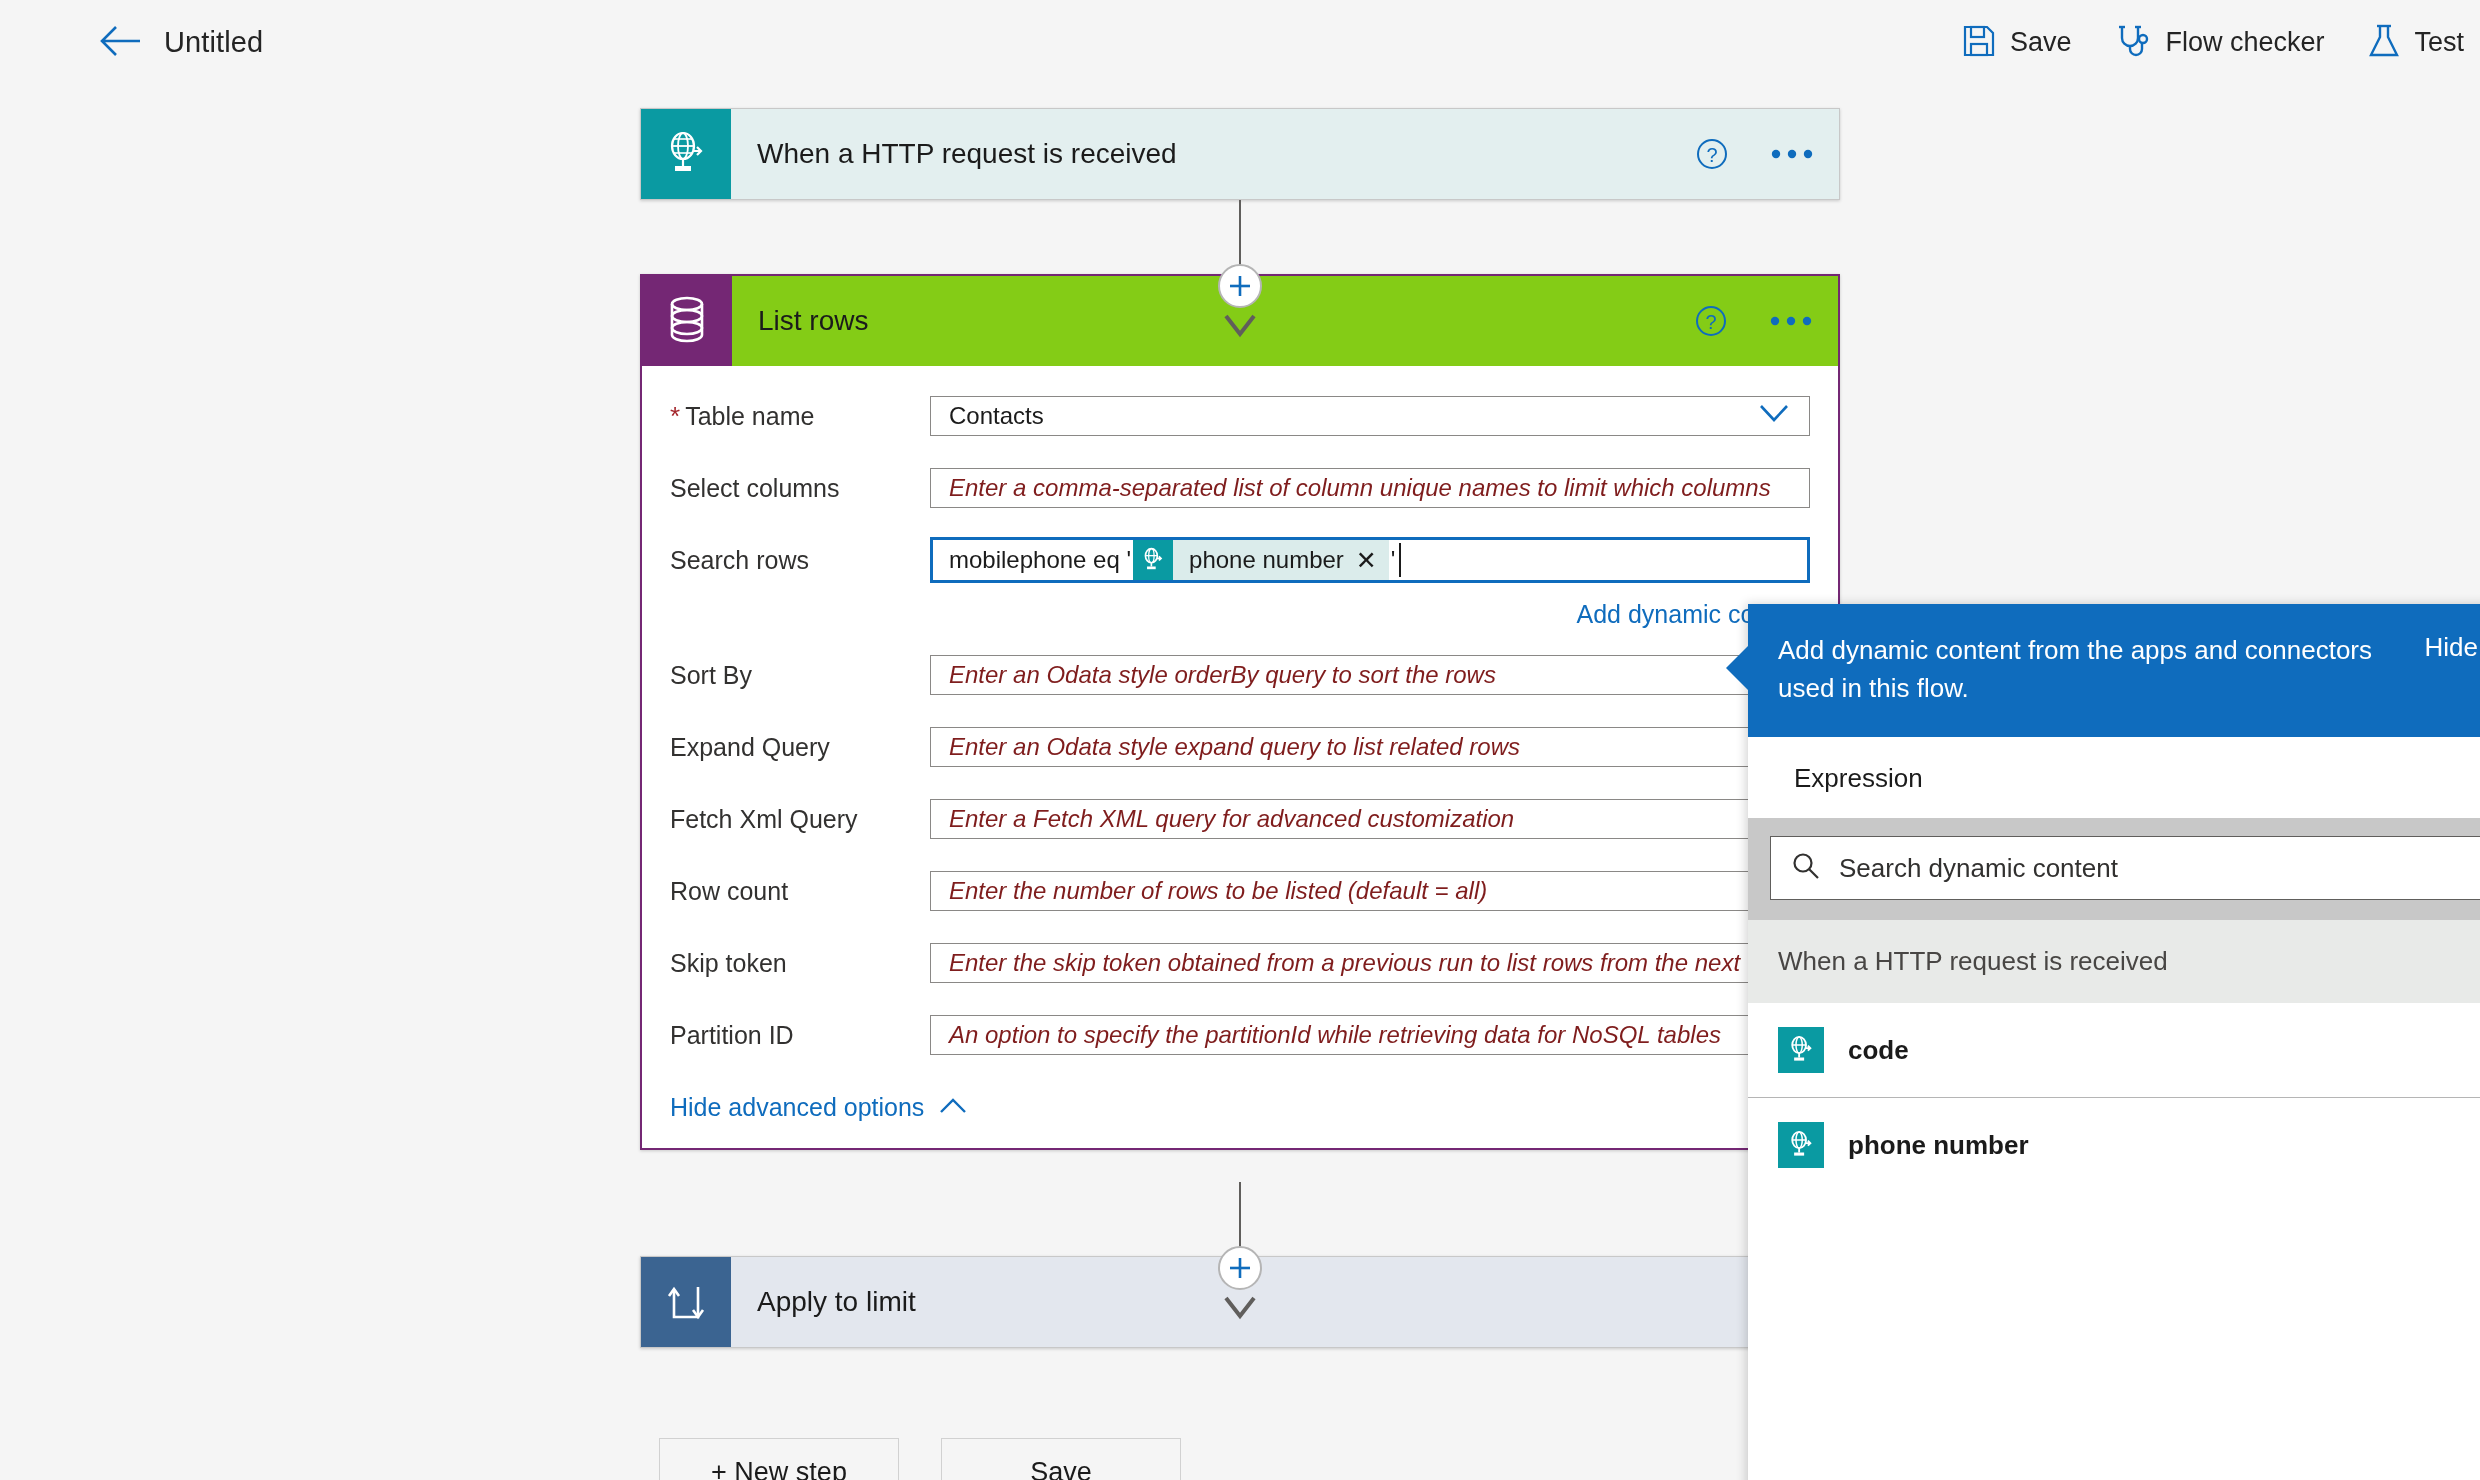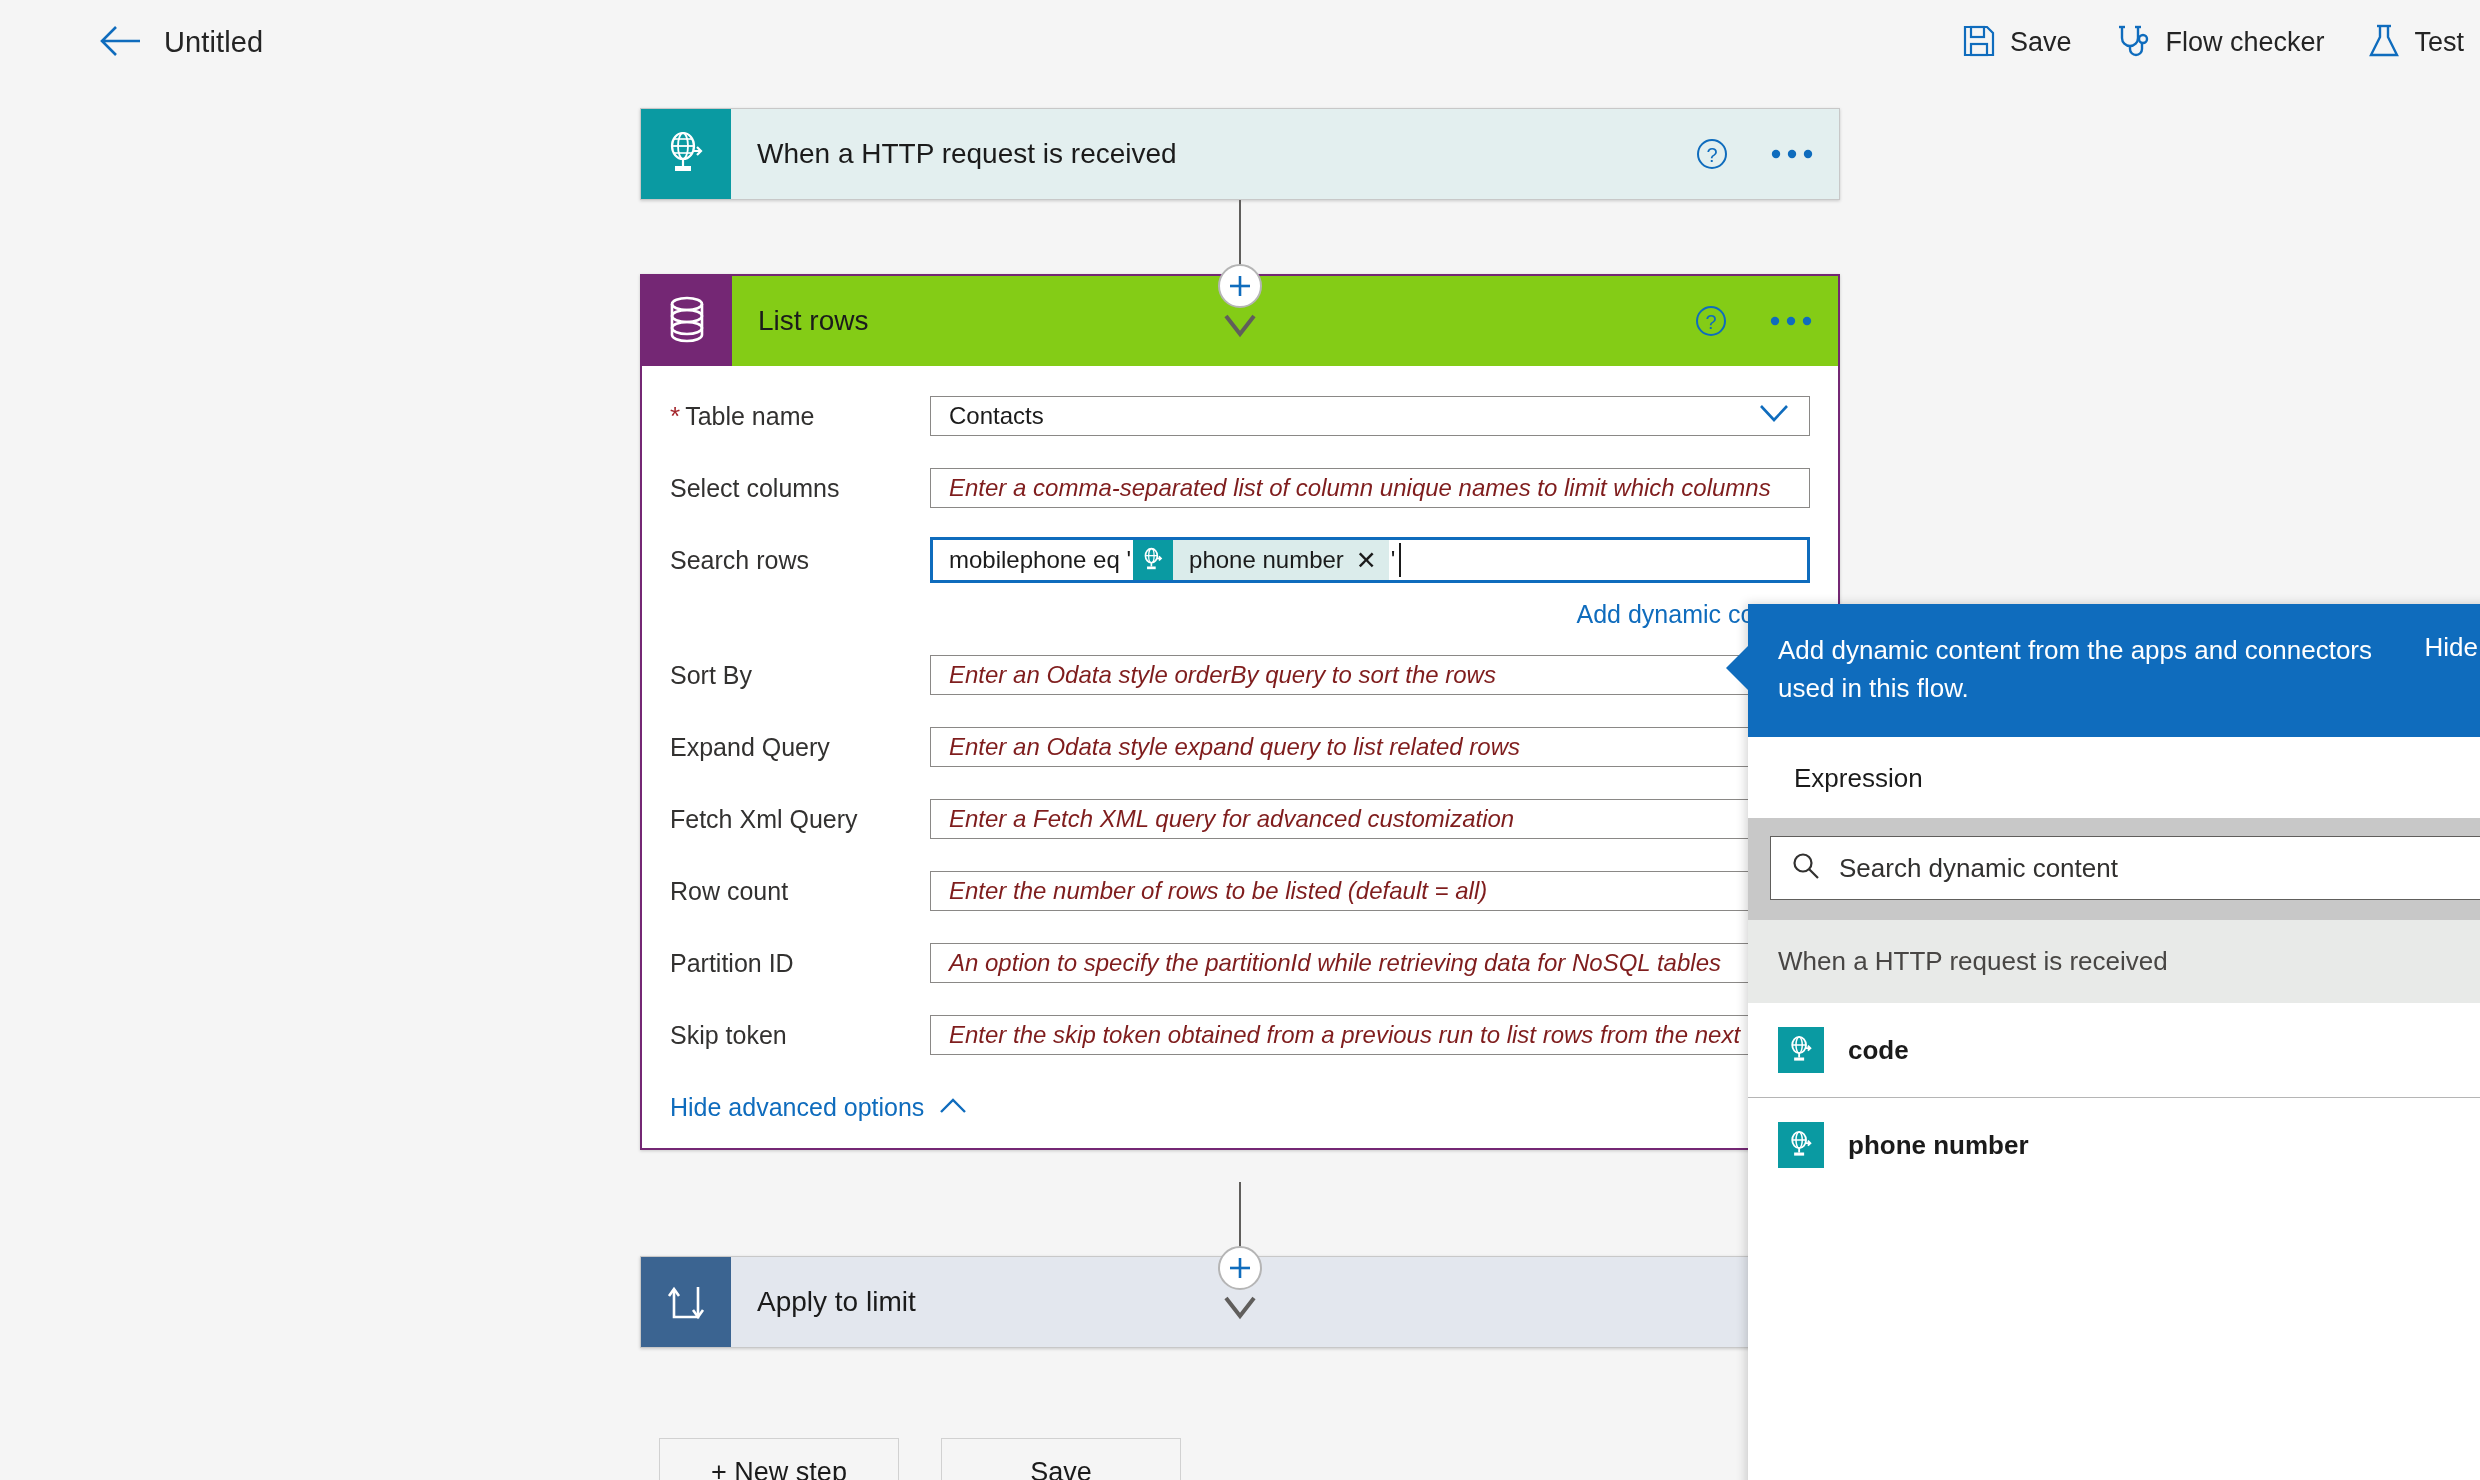--- a/index.html
+++ b/index.html
@@ -446,30 +446,30 @@
 
       <div class="form-row">
         <div class="form-label">
           <span>Row count</span>
         </div>
         <div class="form-control placeholder">Enter the number of rows to be listed (default = all)</div>
       </div>
 
       <div class="form-row">
         <div class="form-label">
+          <span>Skip token</span>
+        </div>
+        <div class="form-control placeholder">Enter the skip token obtained from a previous run to list rows from the next</div>
+      </div>
+
+      <div class="form-row">
+        <div class="form-label">
           <span>Partition ID</span>
         </div>
         <div class="form-control placeholder">An option to specify the partitionId while retrieving data for NoSQL tables</div>
-      </div>
-
-      <div class="form-row">
-        <div class="form-label">
-          <span>Skip token</span>
-        </div>
-        <div class="form-control placeholder">Enter the skip token obtained from a previous run to list rows from the next</div>
       </div>
 
       <div class="advanced-row">
         <span class="advanced-link">Hide advanced options</span>
         <span>
           <svg width="30" height="20" viewBox="0 0 30 20">
             <path d="M3 16 L15 4 L27 16" fill="none" stroke="#0f6cbd" stroke-width="2.4"></path>
           </svg>
         </span>
       </div>

